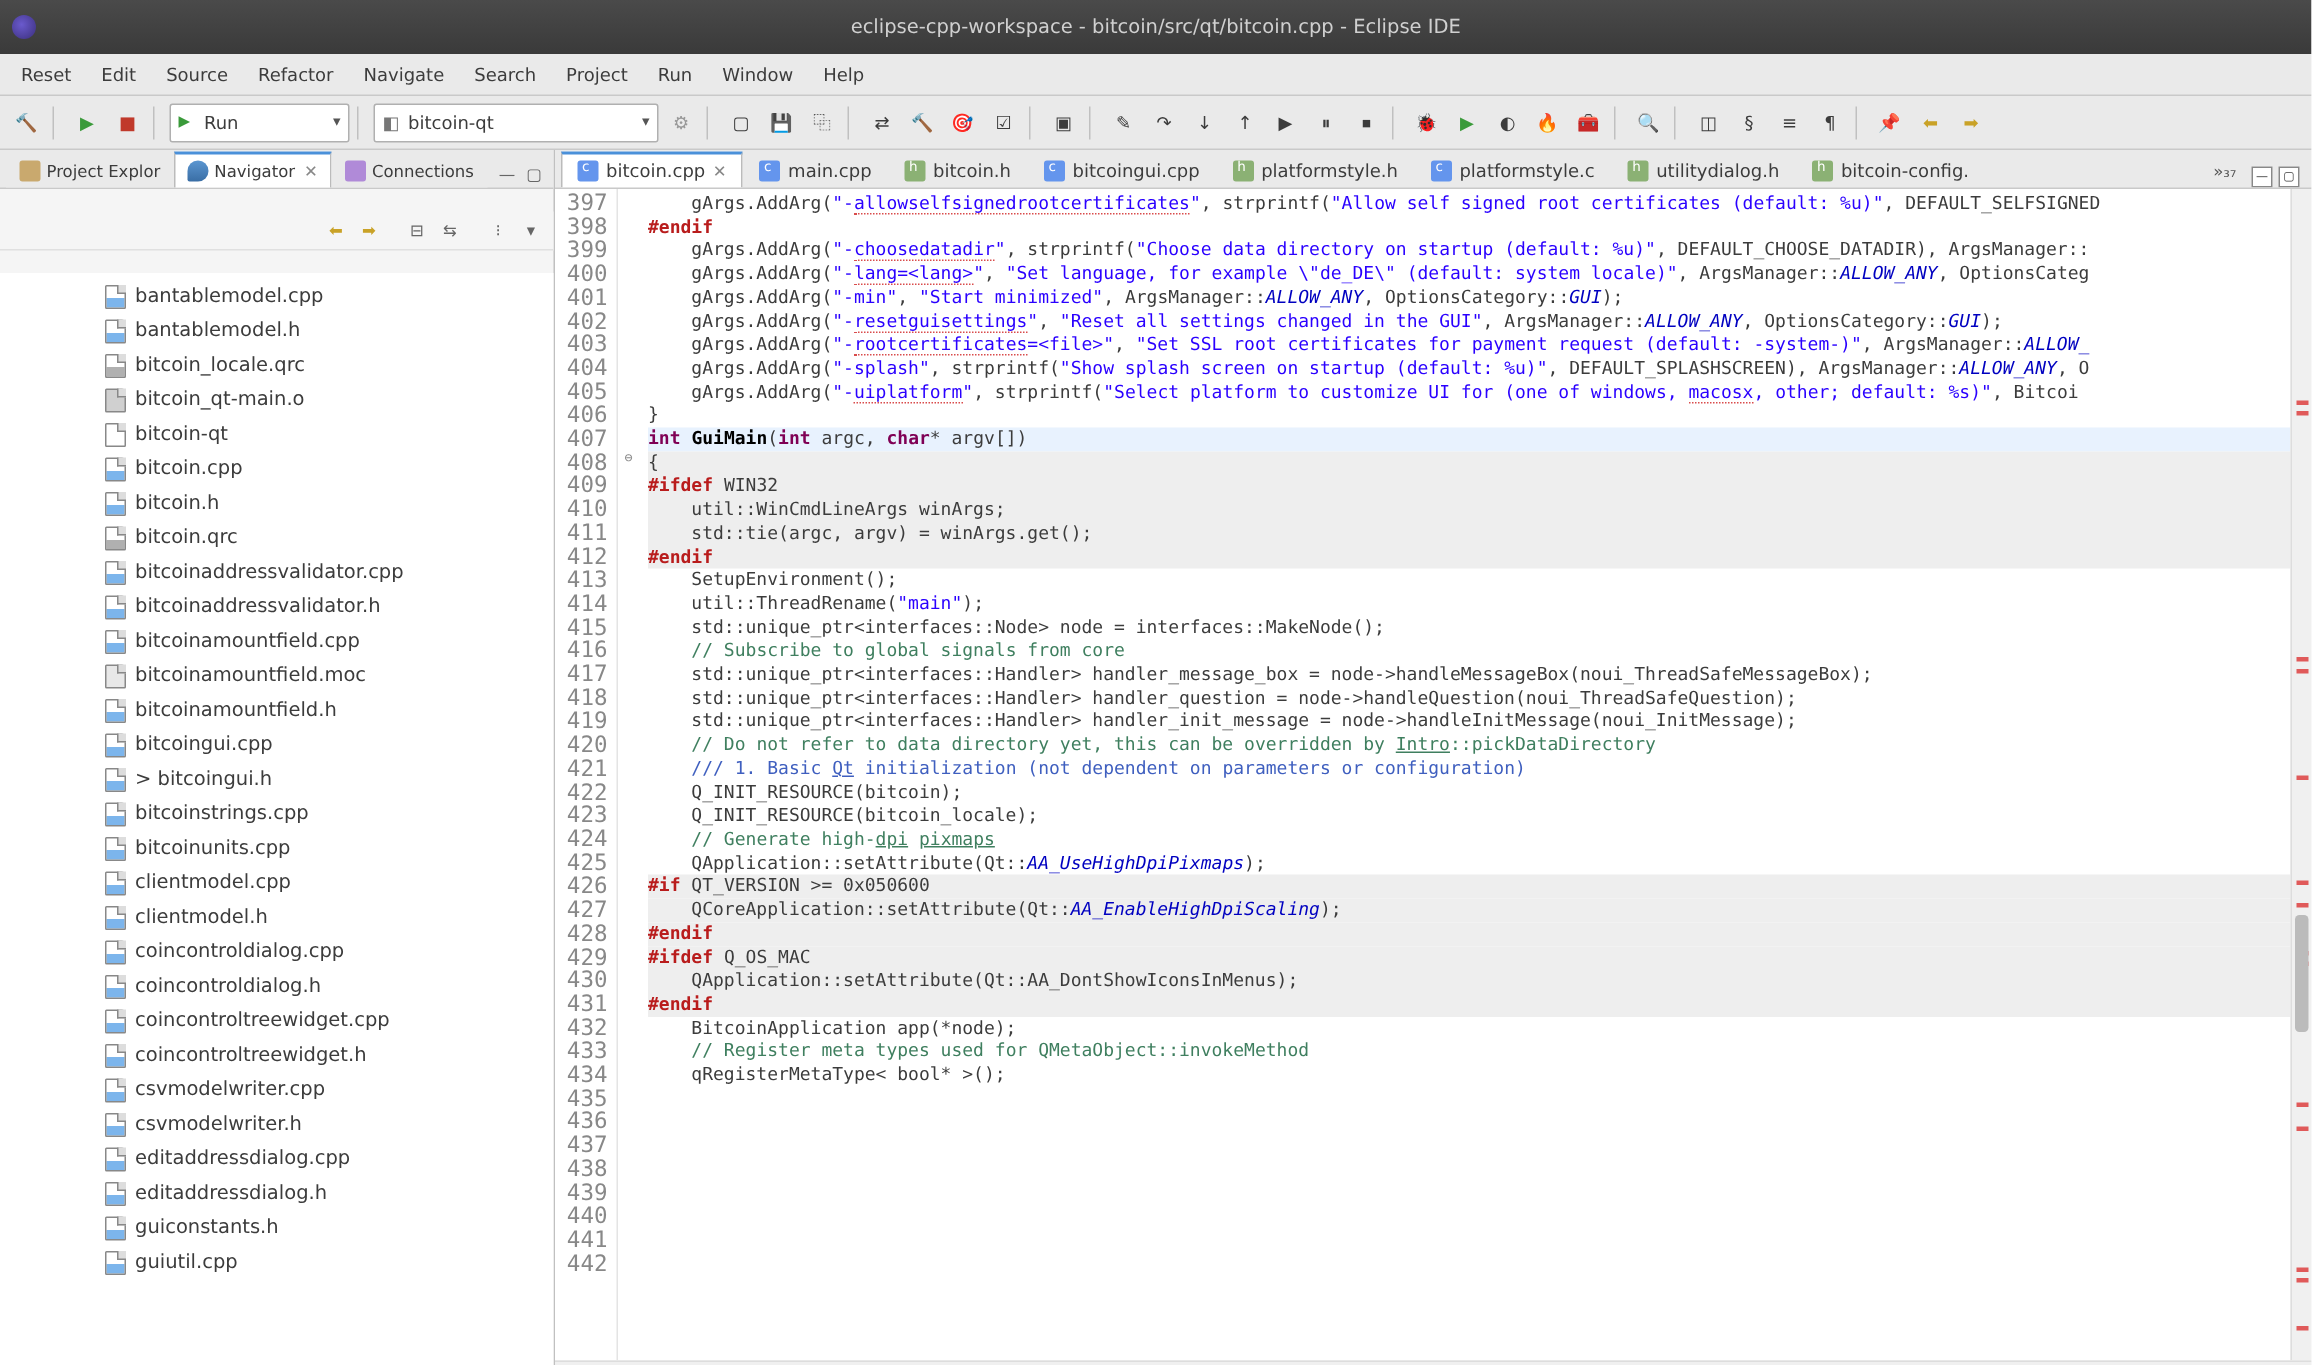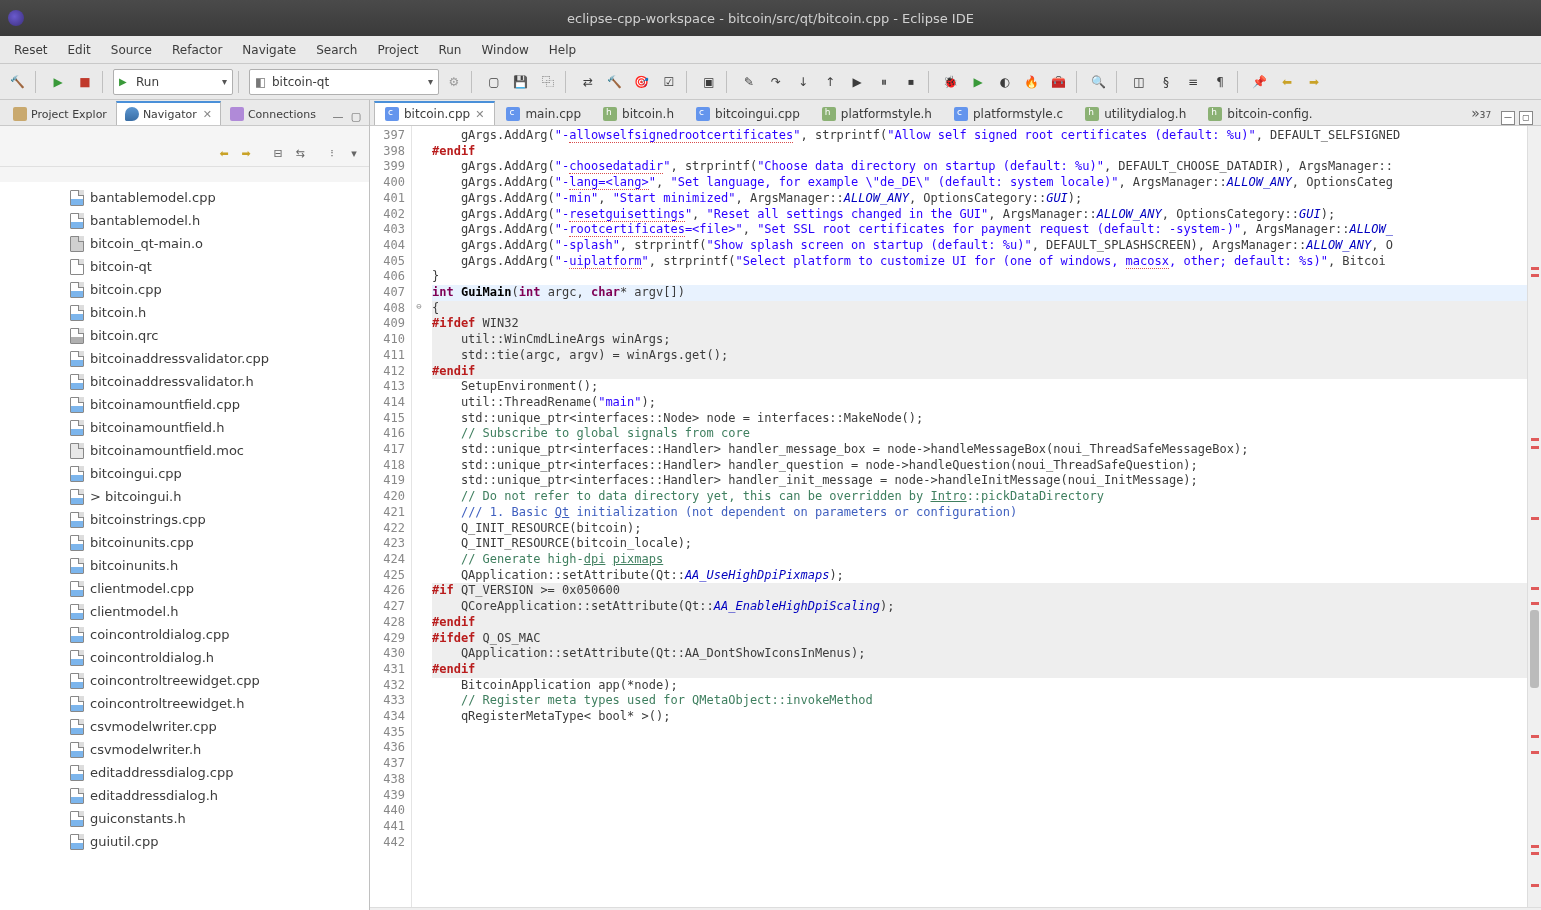--- a/index.html
+++ b/index.html
@@ -45,24 +45,24 @@
   .editor-area { flex: 1; display: flex; flex-direction: column; min-width: 0; }
   .editor-tabs { height: 26px; background: #eaeaea; border-bottom: 1px solid #c9c9c9; display: flex; align-items: flex-end; padding: 0 4px; overflow: hidden; }
   .editor-tab { padding: 4px 10px; border: 1px solid transparent; border-bottom: none; font-size: 12px; display: flex; align-items: center; gap: 5px; cursor: pointer; white-space: nowrap; }
   .editor-tab.active { background: #fff; border-color: #bbb; border-top: 2px solid #4a90d9; }
   .editor-tab .x { color: #888; font-size: 11px; }
   .cfile-icon { width: 14px; height: 14px; display: inline-block; background: #6495ed; border-radius: 2px; position: relative; }
   .cfile-icon.h { background: #8bb174; }
   .cfile-icon::after { content: "c"; color: #fff; font-size: 9px; position: absolute; left: 3px; top: 0; }
   .cfile-icon.h::after { content: "h"; }
   .editor-tabs .spacer { flex: 1; }
-  .editor-tabs .overflow { font-size: 14px; padding: 4px 6px; color: #555; }
+  .editor-tabs .overflow { font-size: 11px; padding: 4px 6px; color: #555; }
   
   .code-wrap { flex: 1; display: flex; overflow: hidden; position: relative; }
-  .gutter { width: 42px; background: #fff; border-right: 1px solid #e4e4e4; text-align: right; padding: 2px 6px 2px 2px; color: #888; font-family: "DejaVu Sans Mono", monospace; font-size: 12px; line-height: 15.7px; user-select: none; }
+  .gutter { width: 42px; background: #fff; border-right: 1px solid #e4e4e4; text-align: right; padding: 2px 6px 2px 2px; color: #888; font-family: "DejaVu Sans Mono", monospace; font-size: 15px; line-height: 15.7px; user-select: none; }
   .fold-gutter { width: 14px; background: #fff; font-family: monospace; font-size: 9px; line-height: 15.7px; color: #888; text-align: center; }
   .fold-mark { display: block; height: 15.7px; }
   .code { flex: 1; background: #fff; overflow: auto; font-family: "DejaVu Sans Mono", monospace; font-size: 12px; line-height: 15.7px; padding: 2px 0 2px 6px; white-space: pre; position: relative; }
   .code .ln { display: block; }
   .code .hl-line  { background: #e8f2fe; }
   .code .hl-block { background: #eeeeee; }
   
   .c-kw      { color: #7f0055; font-weight: bold; }
   .c-pp      { color: #b91c1c; font-weight: bold; }
   .c-str     { color: #2a00ff; }
@@ -187,20 +187,24 @@
     <div class="tree" id="tree">
         <div class="tree-item">
           <span class="file-icon cpp"></span>
           <span>bantablemodel.cpp</span>
         </div>
         <div class="tree-item">
           <span class="file-icon h"></span>
           <span>bantablemodel.h</span>
         </div>
         <div class="tree-item">
+          <span class="file-icon qrc"></span>
+          <span>bitcoin_locale.qrc</span>
+        </div>
+        <div class="tree-item">
           <span class="file-icon o"></span>
           <span>bitcoin_qt-main.o</span>
         </div>
         <div class="tree-item">
           <span class="file-icon bin"></span>
           <span>bitcoin-qt</span>
         </div>
         <div class="tree-item">
           <span class="file-icon cpp"></span>
           <span>bitcoin.cpp</span>
@@ -219,46 +223,42 @@
         </div>
         <div class="tree-item">
           <span class="file-icon h"></span>
           <span>bitcoinaddressvalidator.h</span>
         </div>
         <div class="tree-item">
           <span class="file-icon cpp"></span>
           <span>bitcoinamountfield.cpp</span>
         </div>
         <div class="tree-item">
-          <span class="file-icon h"></span>
-          <span>bitcoinamountfield.h</span>
-        </div>
-        <div class="tree-item">
           <span class="file-icon moc"></span>
           <span>bitcoinamountfield.moc</span>
         </div>
         <div class="tree-item">
+          <span class="file-icon h"></span>
+          <span>bitcoinamountfield.h</span>
+        </div>
+        <div class="tree-item">
           <span class="file-icon cpp"></span>
           <span>bitcoingui.cpp</span>
         </div>
         <div class="tree-item">
           <span class="file-icon h"></span>
           <span>&gt; bitcoingui.h</span>
         </div>
         <div class="tree-item">
           <span class="file-icon cpp"></span>
           <span>bitcoinstrings.cpp</span>
         </div>
         <div class="tree-item">
           <span class="file-icon cpp"></span>
           <span>bitcoinunits.cpp</span>
-        </div>
-        <div class="tree-item">
-          <span class="file-icon h"></span>
-          <span>bitcoinunits.h</span>
         </div>
         <div class="tree-item">
           <span class="file-icon cpp"></span>
           <span>clientmodel.cpp</span>
         </div>
         <div class="tree-item">
           <span class="file-icon h"></span>
           <span>clientmodel.h</span>
         </div>
         <div class="tree-item">

